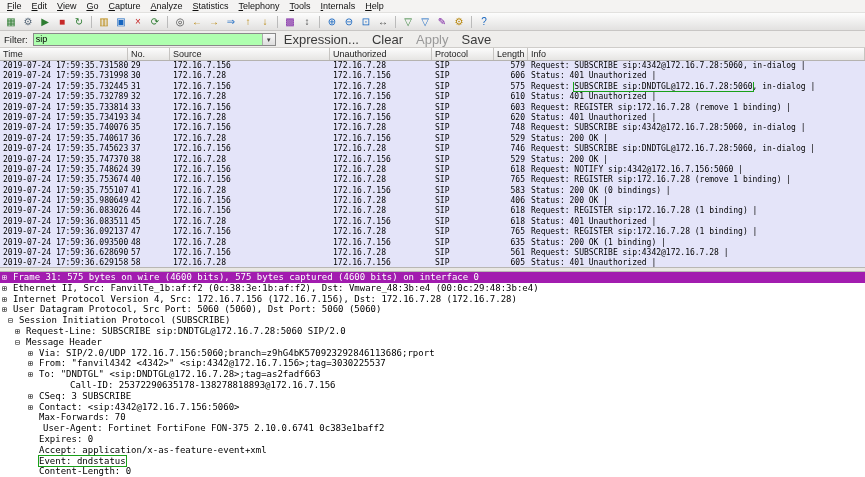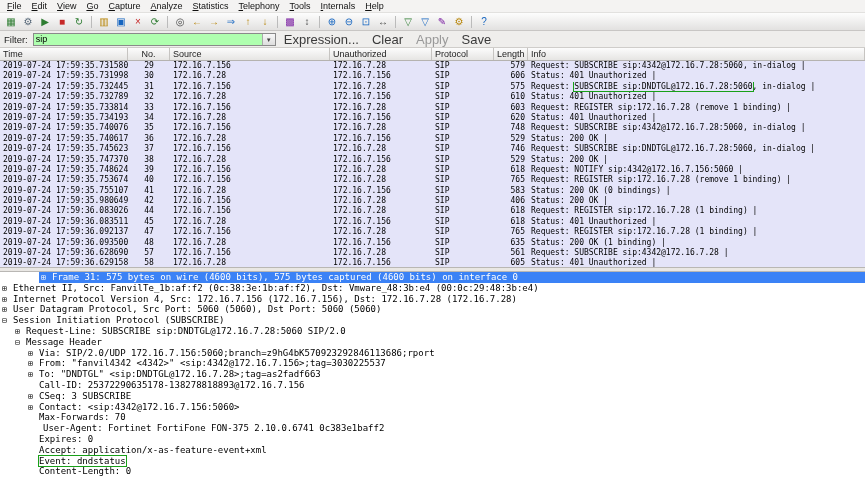--- a/index.html
+++ b/index.html
@@ -30,41 +30,41 @@
            font-size: 6px; line-height: 12px; text-align: center; color: #444; cursor: default; }
   .fbtn { border: none; background: transparent; font-size: 13px; color: #3a3a3a; padding: 0 5px;
           font-family: "Liberation Sans", sans-serif; cursor: default; }
   .fbtn.disabled { color: #999; text-align: center; }
 
   
   .pheader { height: 13px; display: flex; background: linear-gradient(#fcfcfc, #e6e5e3);
              border-bottom: 1px solid #b5b3b0; font-size: 9px; color: #222; overflow: hidden; }
   .hcell { border-right: 1px solid #c6c4c1; padding: 1px 3px; white-space: nowrap; overflow: hidden;
            flex-shrink: 0; }
-  .c0 { width: 128px; } .c1 { width: 42px; text-align: center; } .c2 { width: 160px; }
+  .c0 { width: 128px; } .c1 { width: 42px; text-align: left; } .c2 { width: 160px; }
   .c3 { width: 102px; } .c4 { width: 62px; } .c5 { width: 34px; text-align: right; }
   .c6 { flex: 1; min-width: 0; }
 
   
   .plist { height: 206px; background: #ffffff; overflow: hidden;
            font-family: "DejaVu Sans Mono", monospace; font-size: 8px; }
   .prow { display: flex; height: 10.4px; line-height: 10.4px; background: #e4e4f9; color: #000;
           white-space: nowrap; }
   .pcell { padding: 0 3px; overflow: hidden; flex-shrink: 0; }
   .greenbox { outline: 1px solid #18a018; }
 
   
   .splitter { height: 5px; background: #e9e7e4; border-top: 1px solid #b9b7b4;
               border-bottom: 1px solid #b9b7b4; cursor: row-resize; }
 
   
   .details { height: 205px; background: #fff; overflow: hidden; color: #000;
              font-family: "DejaVu Sans Mono", monospace; font-size: 9px; }
   .dline { height: 10.8px; line-height: 10.8px; white-space: pre; }
-  .dline.sel { background: #3b82f6; color: #fff; margin-left: 39px; }
+  .dline.sel { background: #a21caf; color: #fff; }
   .dexp { display: inline-block; width: 11px; font-size: 8px; }
   .dboxed { outline: 1px solid #18a018; }
 </style>
 </head>
 <body>
 
 <div class="app">
 
   <div class="menubar">
       <span class="mitem"><u>F</u>ile</span>
@@ -320,27 +320,27 @@
       </div>
     </div>
 
   <div class="splitter"></div>
 
   <div class="details">
       <div class="dline sel" style="padding-left: 2px;"><span class="dexp">⊞</span><span>Frame 31: 575 bytes on wire (4600 bits), 575 bytes captured (4600 bits) on interface 0</span></div>
       <div class="dline" style="padding-left: 2px;"><span class="dexp">⊞</span><span>Ethernet II, Src: FanvilTe_1b:af:f2 (0c:38:3e:1b:af:f2), Dst: Vmware_48:3b:e4 (00:0c:29:48:3b:e4)</span></div>
       <div class="dline" style="padding-left: 2px;"><span class="dexp">⊞</span><span>Internet Protocol Version 4, Src: 172.16.7.156 (172.16.7.156), Dst: 172.16.7.28 (172.16.7.28)</span></div>
       <div class="dline" style="padding-left: 2px;"><span class="dexp">⊞</span><span>User Datagram Protocol, Src Port: 5060 (5060), Dst Port: 5060 (5060)</span></div>
-      <div class="dline" style="padding-left: 2px;"><span class="dexp">⊟</span><span>Session Initiation Protocol (SUBSCRIBE)</span></div>
+      <div class="dline" style="padding-left: 8px;"><span class="dexp">⊟</span><span>Session Initiation Protocol (SUBSCRIBE)</span></div>
       <div class="dline" style="padding-left: 15px;"><span class="dexp">⊞</span><span>Request-Line: SUBSCRIBE sip:DNDTGL@172.16.7.28:5060 SIP/2.0</span></div>
       <div class="dline" style="padding-left: 15px;"><span class="dexp">⊟</span><span>Message Header</span></div>
       <div class="dline" style="padding-left: 28px;"><span class="dexp">⊞</span><span>Via: SIP/2.0/UDP 172.16.7.156:5060;branch=z9hG4bK570923292846113686;rport</span></div>
       <div class="dline" style="padding-left: 28px;"><span class="dexp">⊞</span><span>From: "fanvil4342 &lt;4342&gt;" &lt;sip:4342@172.16.7.156&gt;;tag=3030225537</span></div>
       <div class="dline" style="padding-left: 28px;"><span class="dexp">⊞</span><span>To: "DNDTGL" &lt;sip:DNDTGL@172.16.7.28&gt;;tag=as2fadf663</span></div>
-      <div class="dline" style="padding-left: 28px;"><span class="dexp"> </span><span>Call-ID: 25372290635178-138278818893@172.16.7.156</span></div>
+      <div class="dline" style="padding-left: 40px; margin-left: 19px;"><span class="dexp"> </span><span>Call-ID: 25372290635178-138278818893@172.16.7.156</span></div>
       <div class="dline" style="padding-left: 28px;"><span class="dexp">⊞</span><span>CSeq: 3 SUBSCRIBE</span></div>
       <div class="dline" style="padding-left: 28px;"><span class="dexp">⊞</span><span>Contact: &lt;sip:4342@172.16.7.156:5060&gt;</span></div>
       <div class="dline" style="padding-left: 28px;"><span class="dexp"> </span><span>Max-Forwards: 70</span></div>
       <div class="dline" style="padding-left: 32px;"><span class="dexp"> </span><span>User-Agent: Fortinet FortiFone FON-375 2.10.0.6741 0c383e1baff2</span></div>
       <div class="dline" style="padding-left: 28px;"><span class="dexp"> </span><span>Expires: 0</span></div>
       <div class="dline" style="padding-left: 28px;"><span class="dexp"> </span><span>Accept: application/x-as-feature-event+xml</span></div>
       <div class="dline" style="padding-left: 28px;"><span class="dexp"> </span><span class="dboxed">Event: dndstatus</span></div>
       <div class="dline" style="padding-left: 28px;"><span class="dexp"> </span><span>Content-Length: 0</span></div>
     </div>
 

